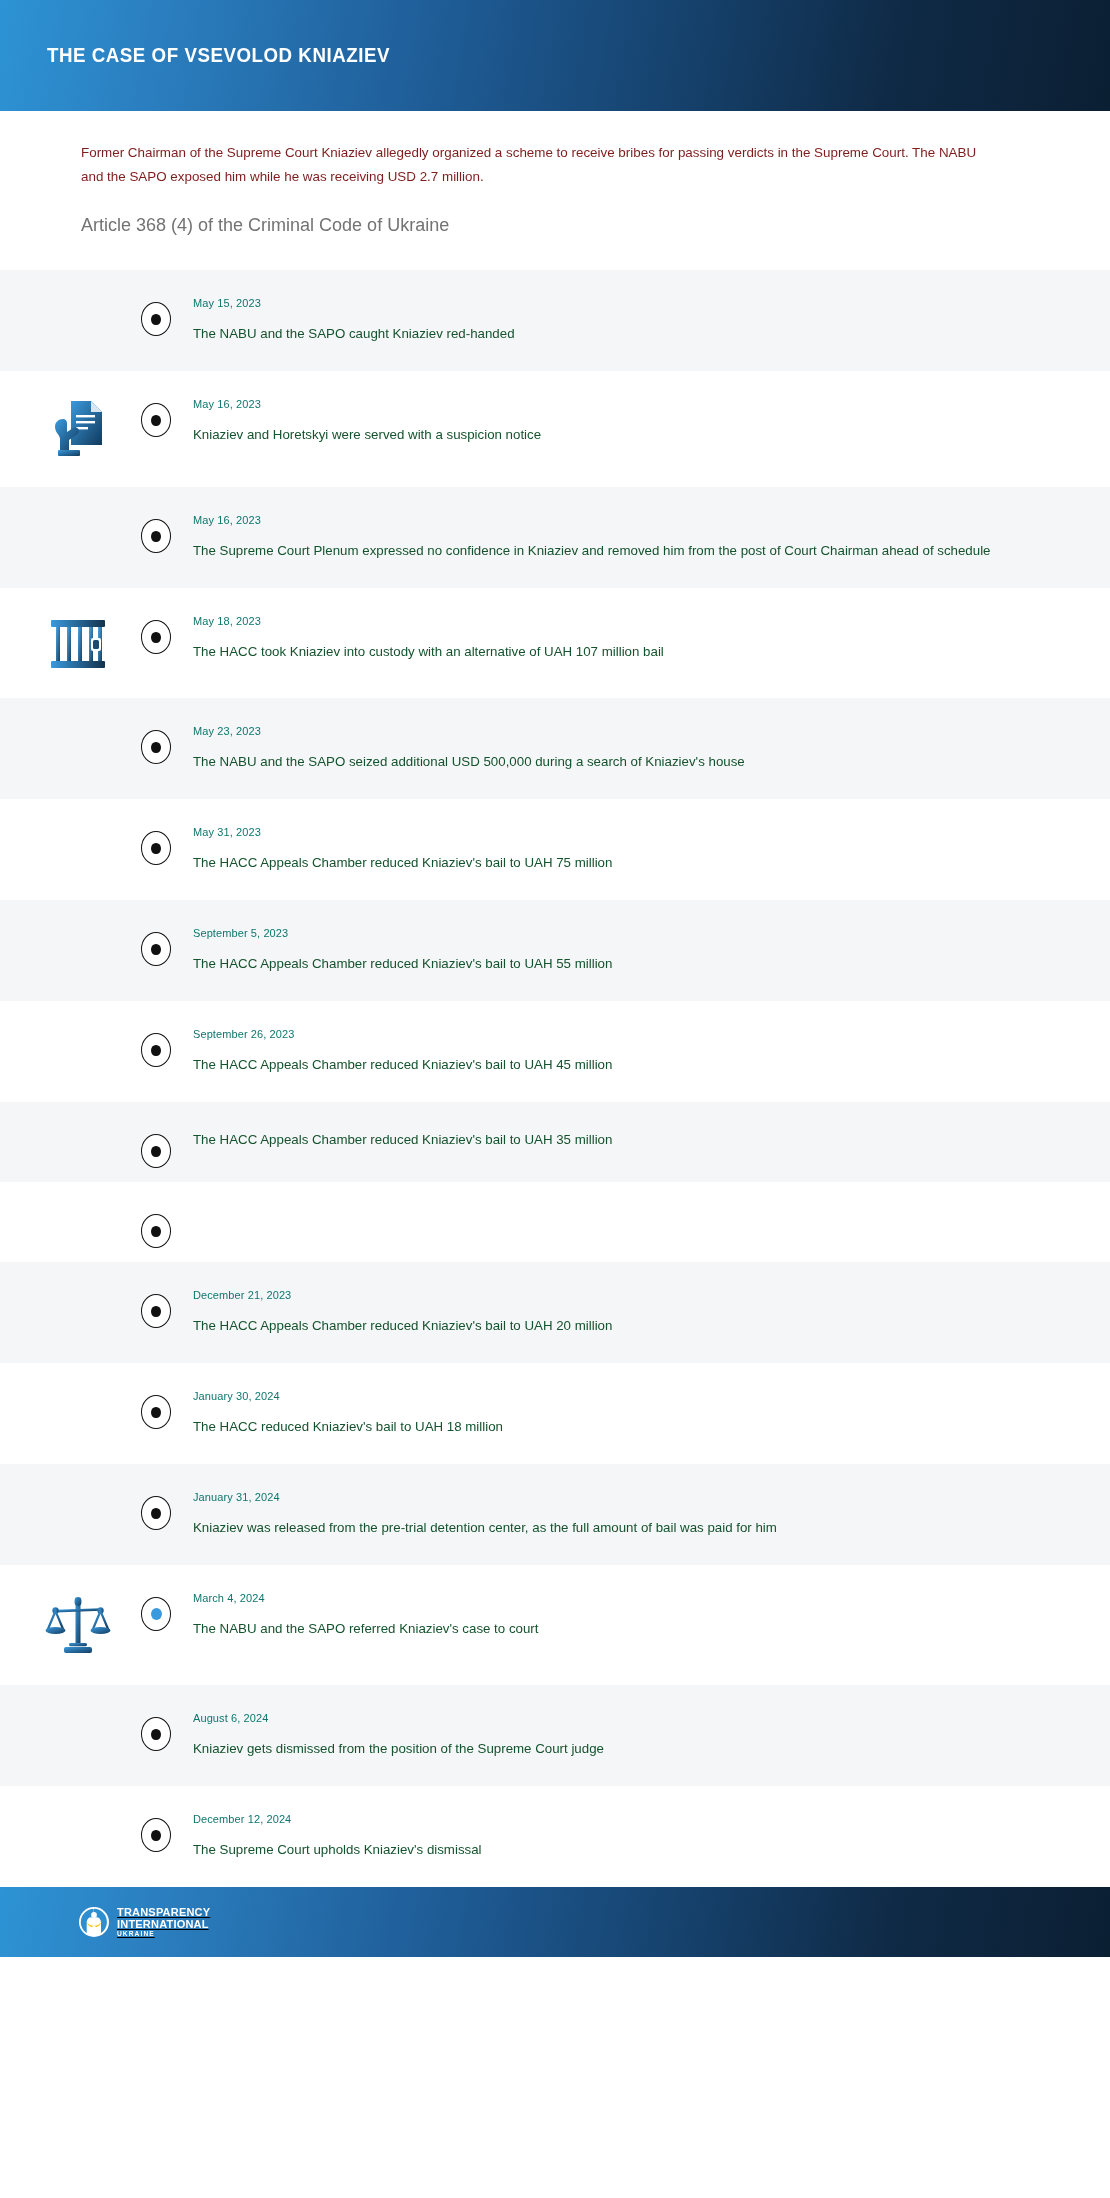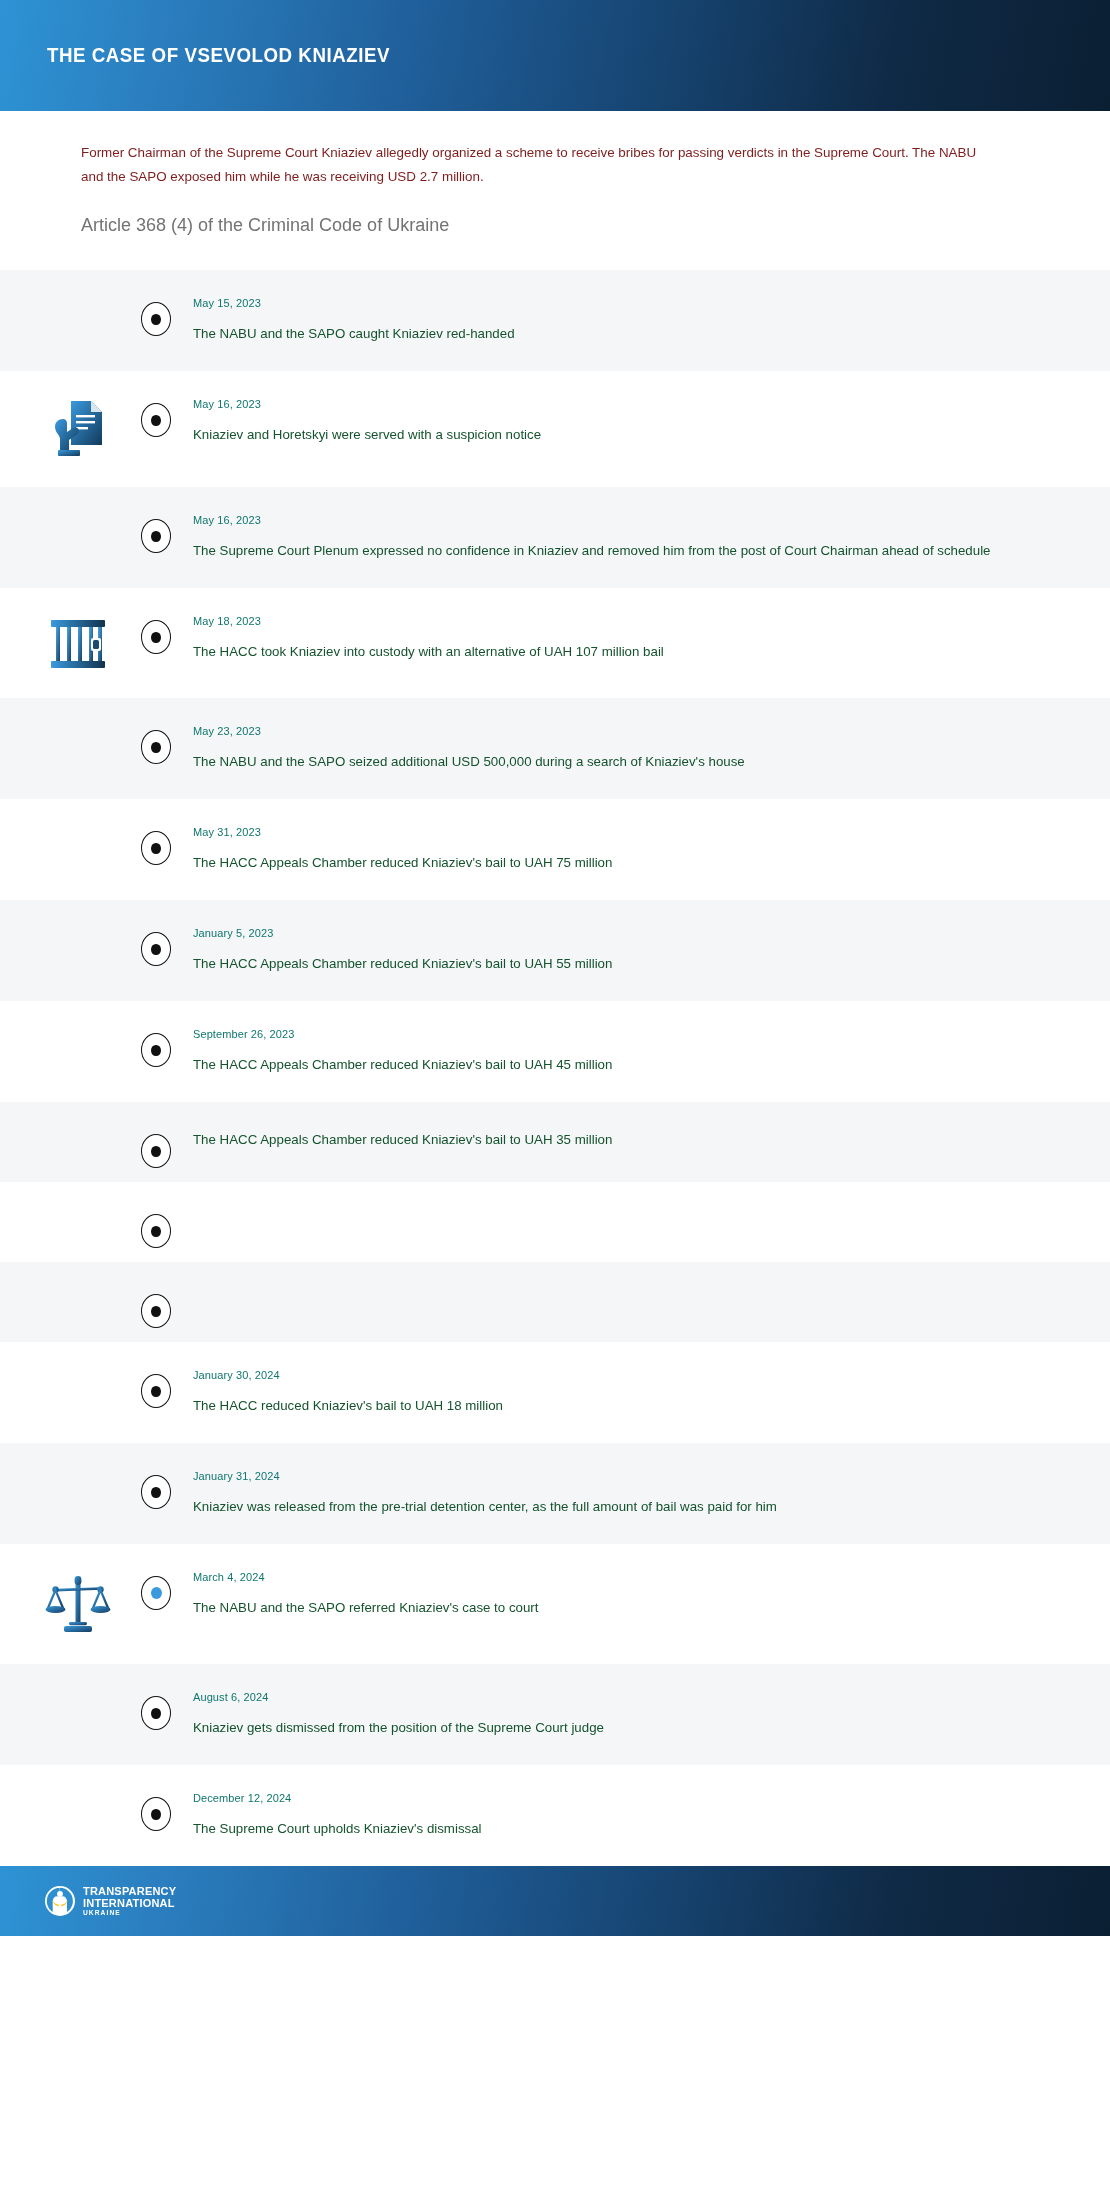--- a/index.html
+++ b/index.html
@@ -149,21 +149,22 @@
     line-height: 22px;
     color: #14532d;
   }
 
   
   .footer {
     height: 70px;
     background: linear-gradient(100deg, #2d93d4 0%, #2b7fc0 14%, #1f5e99 38%, #16436f 60%, #0f2a46 80%, #0b1f33 100%);
     display: flex;
     align-items: center;
-    padding-left: 44px;
+    padding-left: 78px;
+    text-decoration: underline;
   }
   .logo { display: flex; align-items: center; gap: 7px; }
   .logo-text {
     color: #ffffff;
     line-height: 1.03;
   }
   .logo-l1, .logo-l2 {
     font-size: 11.6px;
     font-weight: bold;
     letter-spacing: 0.2px;
@@ -292,21 +293,21 @@
           <div class="row-date">May 31, 2023</div>
           <div class="row-text">The HACC Appeals Chamber reduced Kniaziev's bail to UAH 75 million</div>
         </div>
       </div>
       <div class="row shade">
         <div class="row-icon"></div>
         <div class="row-dot">
           <i></i>
         </div>
         <div class="row-body">
-          <div class="row-date">January 5, 2023</div>
+          <div class="row-date">September 5, 2023</div>
           <div class="row-text">The HACC Appeals Chamber reduced Kniaziev's bail to UAH 55 million</div>
         </div>
       </div>
       <div class="row plain">
         <div class="row-icon"></div>
         <div class="row-dot">
           <i></i>
         </div>
         <div class="row-body">
           <div class="row-date">September 26, 2023</div>
@@ -325,20 +326,24 @@
       <div class="row plain">
         <div class="row-icon"></div>
         <div class="row-dot">
           <i></i>
         </div>
       </div>
       <div class="row shade">
         <div class="row-icon"></div>
         <div class="row-dot">
           <i></i>
+        </div>
+        <div class="row-body">
+          <div class="row-date">December 21, 2023</div>
+          <div class="row-text">The HACC Appeals Chamber reduced Kniaziev's bail to UAH 20 million</div>
         </div>
       </div>
       <div class="row plain">
         <div class="row-icon"></div>
         <div class="row-dot">
           <i></i>
         </div>
         <div class="row-body">
           <div class="row-date">January 30, 2024</div>
           <div class="row-text">The HACC reduced Kniaziev's bail to UAH 18 million</div>

